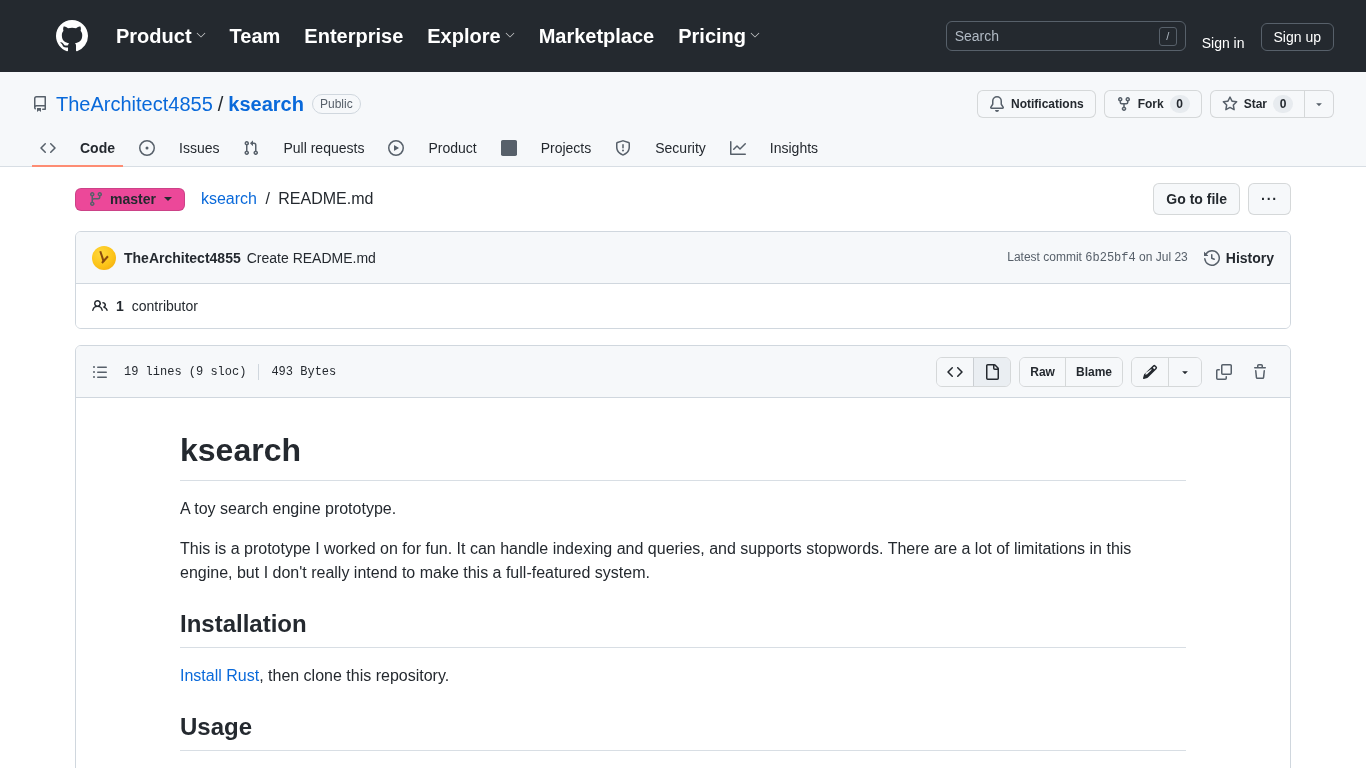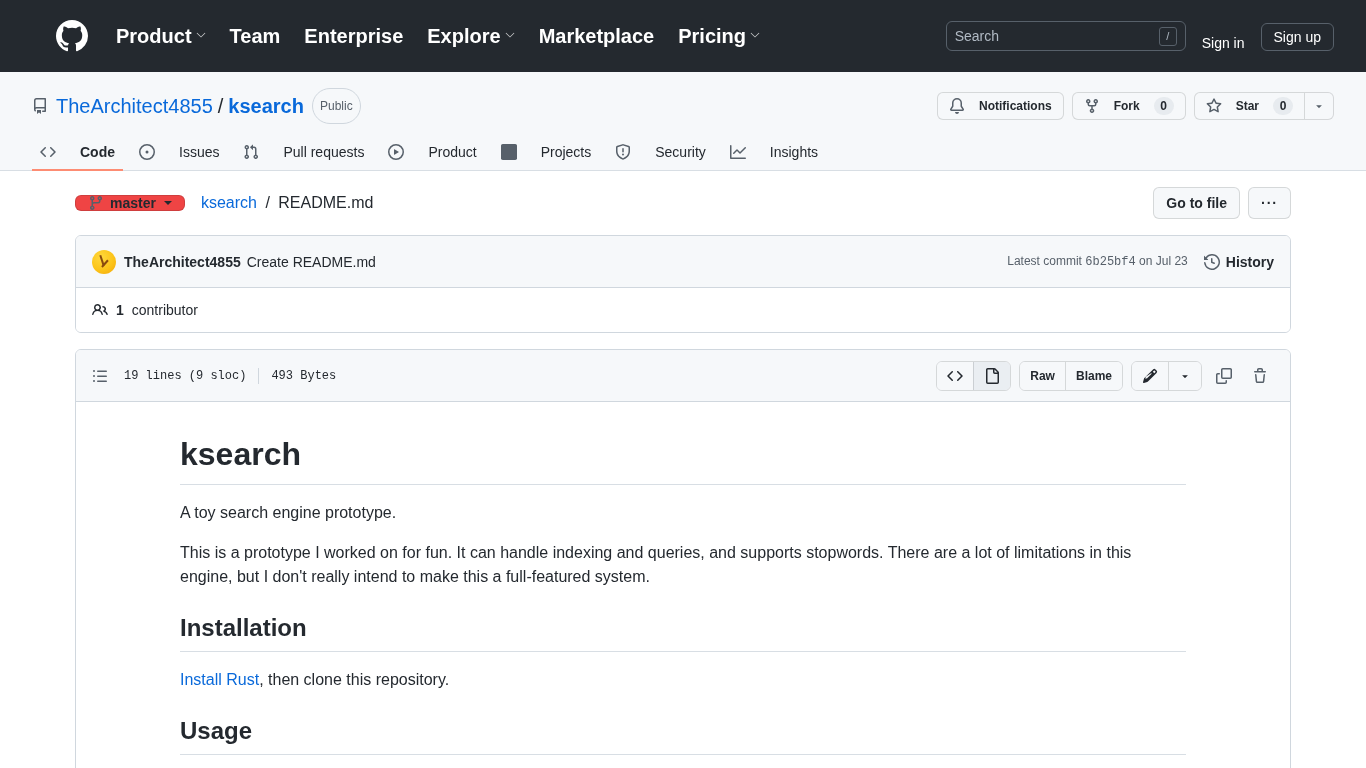--- a/index.html
+++ b/index.html
@@ -65,26 +65,26 @@
   .repo-icon { margin-right: 8px; display: flex; align-items: center; }
   .repo-icon svg { display: block; fill: #57606a; }
   .repo-path { font-size: 20px; display: flex; align-items: center; }
   .repo-owner { color: #0969da; cursor: pointer; }
   .repo-sep { color: #24292f; margin: 0 5px; }
   .repo-name { color: #0969da; font-weight: bold; cursor: pointer; }
   .repo-vis {
     margin-left: 8px;
     border: 1px solid #d0d7de; border-radius: 2em;
     font-size: 12px; color: #57606a;
-    padding: 0 7px; line-height: 18px; height: 36px;
+    padding: 0 7px; line-height: 18px; height: 20px;
     display: inline-flex; align-items: center;
   }
   .repo-actions { margin-left: auto; display: flex; align-items: center; gap: 8px; }
   .btn {
-    display: inline-flex; align-items: center; gap: 14px;
+    display: inline-flex; align-items: center; gap: 6px;
     height: 28px; padding: 0 11px;
     border: 1px solid rgba(27,31,36,0.15); border-radius: 6px;
     background: #f6f8fa;
     font-size: 12px; font-weight: bold; color: #24292f;
     cursor: pointer; white-space: nowrap;
   }
   .btn svg { display: block; fill: #57606a; }
   .counter {
     background: rgba(175,184,193,0.2);
     border-radius: 2em; padding: 0 6px;
@@ -114,23 +114,23 @@
   
   .main { padding: 0 32px; }
   .wrap { max-width: 1216px; margin: 0 auto; }
 
   .file-nav-row {
     display: flex; align-items: center;
     padding: 16px 0 16px 0;
   }
   .branch-btn {
     display: inline-flex; align-items: center; gap: 6px;
-    height: 16px; padding: 0 12px;
+    height: 23px; padding: 0 12px;
     border: 1px solid rgba(27,31,36,0.15); border-radius: 6px;
-    background: #ef4444; font-size: 14px; font-weight: bold;
+    background: #ec4899; font-size: 14px; font-weight: bold;
     color: #24292f; cursor: pointer;
   }
   .branch-btn svg { display: block; fill: #57606a; }
   .tri-down {
     width: 0; height: 0; border-left: 4px solid transparent;
     border-right: 4px solid transparent; border-top: 4px solid #24292f;
     margin-left: 2px;
   }
   .breadcrumb { margin-left: 16px; font-size: 16px; color: #24292f; }
   .breadcrumb .crumb-link { color: #0969da; cursor: pointer; }

